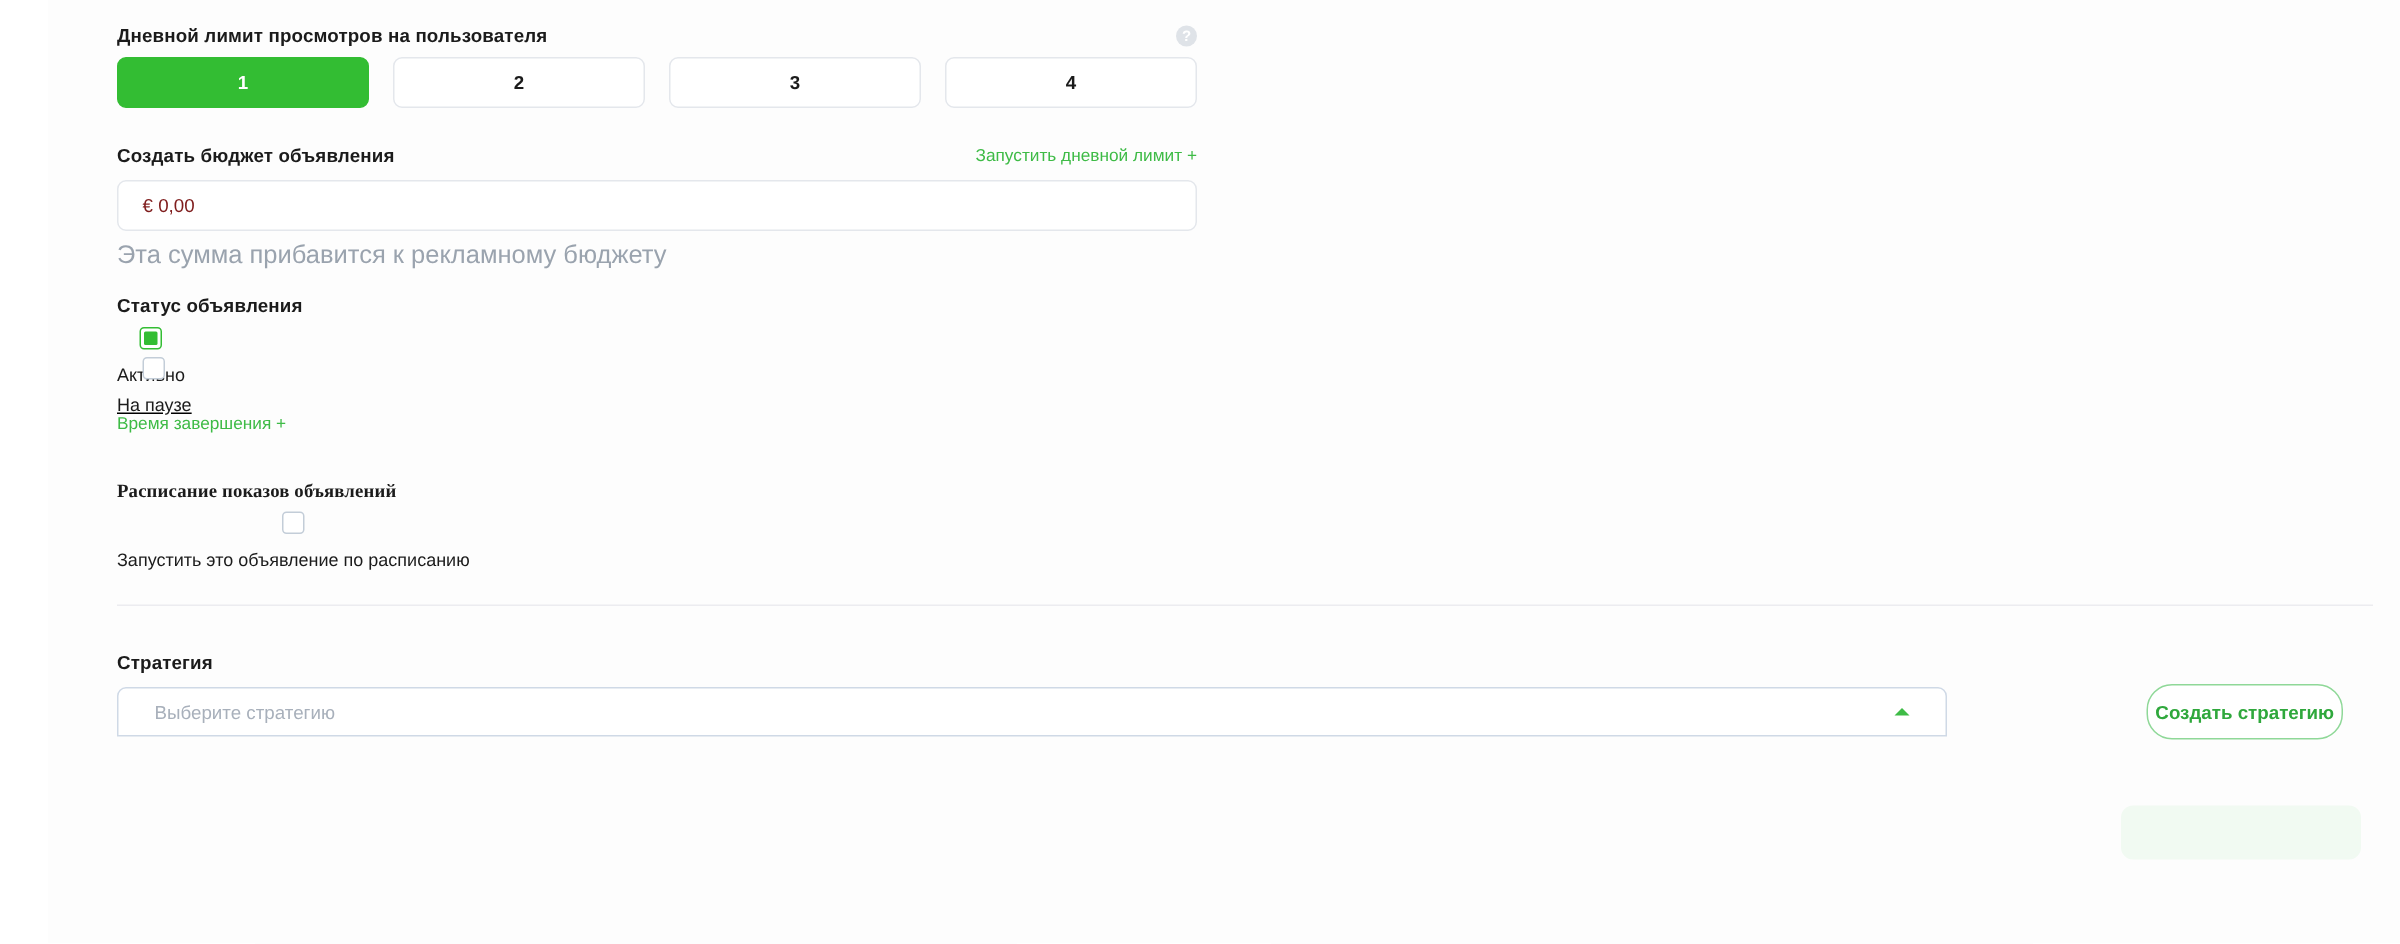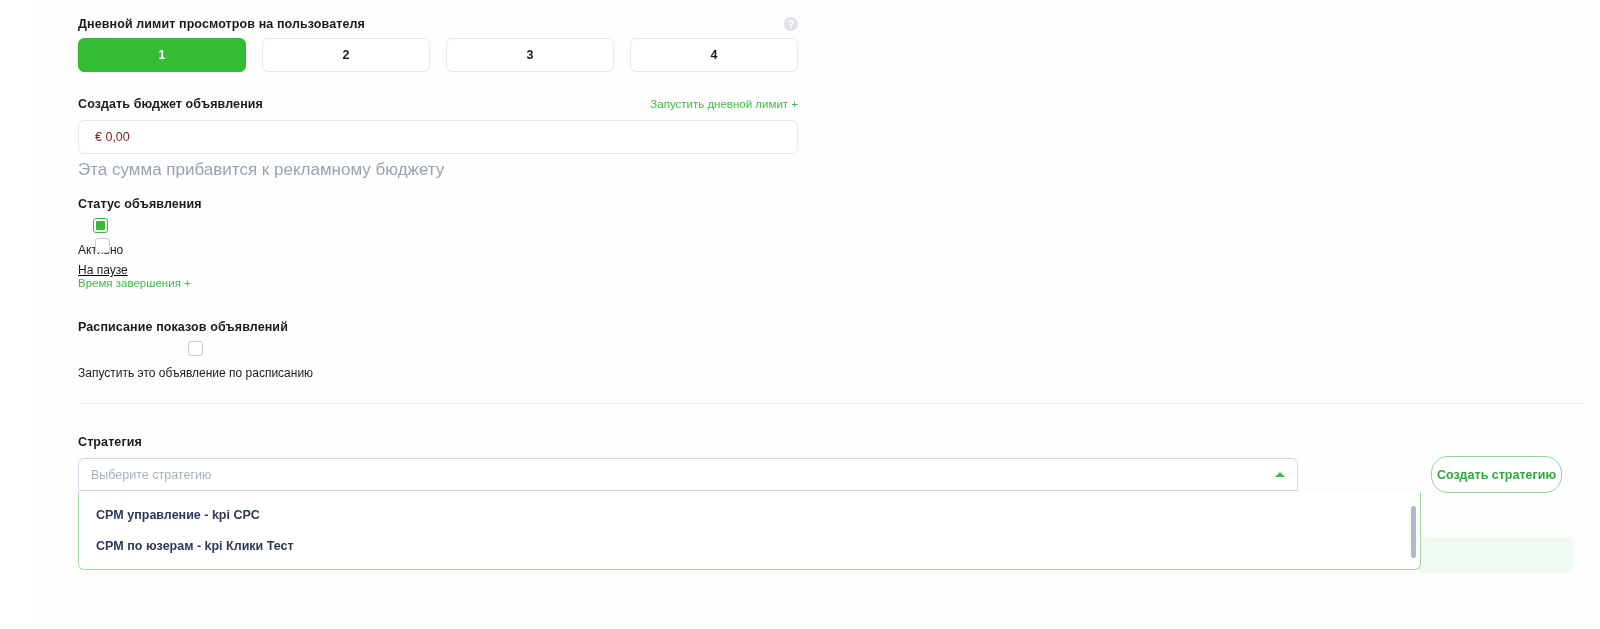--- a/index.html
+++ b/index.html
@@ -136,42 +136,42 @@
     content: "";
     width: 9px; height: 9px;
     background: #33bd33;
     border-radius: 1px;
   }
   .cb-label { font-size: 12px; color: #1b1b1b; }
 
   .end-time-link { position: absolute; left: 46px; top: 277px; }
 
   
-  .sched-title { position: absolute; left: 46px; top: 320px; }
+  .sched-title { position: absolute; left: 46px; top: 320px; font-family: Liberation Serif, serif; }
   .cb-row.r3 { top: 341px; }
 
   .divider {
     position: absolute;
     left: 46px; top: 403px;
     width: 1504px; height: 1px;
     background: #ececf0;
   }
 
   
   .strategy-title { position: absolute; left: 46px; top: 435px; }
   .strategy-select {
     position: absolute;
     left: 46px; top: 458px;
     width: 1220px; height: 33px;
     border: 1px solid #cfd9e6;
     border-radius: 6px 6px 0 0;
     background: #ffffff;
     box-sizing: border-box;
     display: flex; align-items: center;
-    padding: 0 12px;
+    padding: 0 24px;
     cursor: pointer;
   }
   .strategy-placeholder {
     font-size: 12.5px;
     color: #a8b0bb;
     flex: 1;
   }
   .chev-up {
     width: 0; height: 0;
     border-left: 5px solid transparent;
@@ -352,19 +352,14 @@
 
   <div class="section-label strategy-title">Стратегия</div>
 
   <div class="strategy-select">
     <span class="strategy-placeholder">Выберите стратегию</span>
     <span class="chev-up"></span>
   </div>
 
   <div class="create-strategy-btn">Создать стратегию</div>
 
-  <div class="strategy-dropdown">
-    <div class="dd-item">CPM управление - kpi CPC</div>
-    <div class="dd-item">CPM по юзерам - kpi Клики Тест</div>
-    <div class="dd-scrollbar"></div>
-  </div>
 
 </div>
 
 </body></html>

